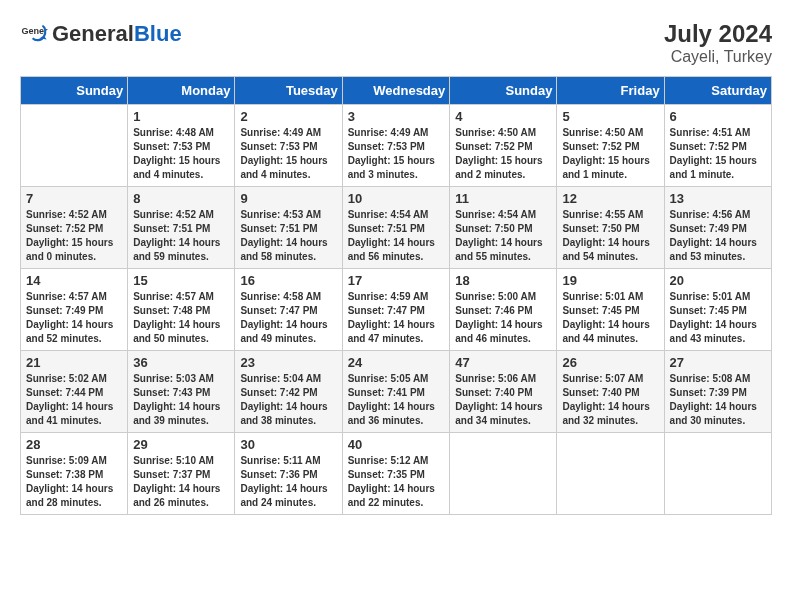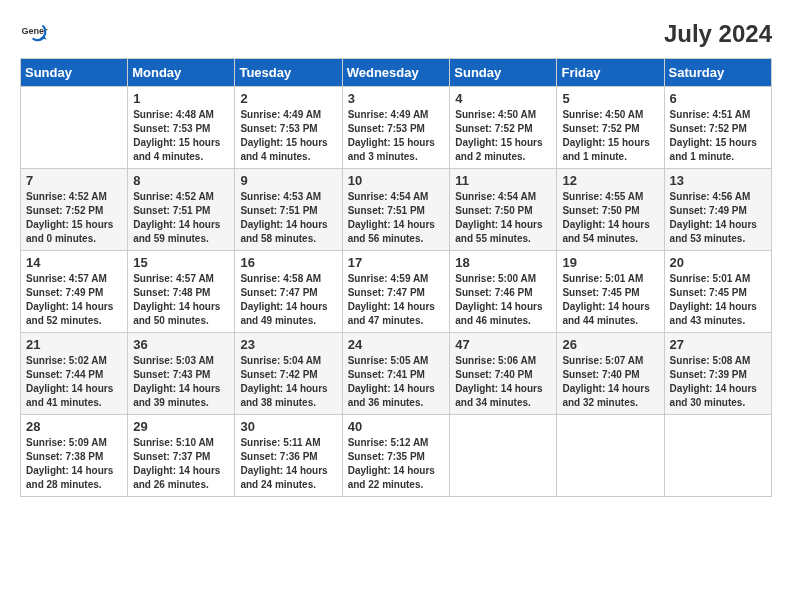--- a/index.html
+++ b/index.html
@@ -40,21 +40,21 @@
     table {
       width: 100%;
       border-collapse: collapse;
     }
     thead tr th {
       background-color: #1565c0;
       color: #fff;
       font-size: 13px;
       font-weight: bold;
       padding: 6px 4px;
-      text-align: left;
+      text-align: right;
       border: 1px solid #ccc;
     }
     tbody tr td {
       border: 1px solid #ccc;
       vertical-align: top;
       padding: 4px 5px;
       font-size: 10.5px;
       color: #333;
       width: 108px;
       min-height: 80px;
@@ -84,23 +84,27 @@
 </head>
 <body>
 
 <div class="header">
   <div class="logo">
     <svg class="logo-icon" viewBox="0 0 40 40" xmlns="http://www.w3.org/2000/svg">
       <text x="2" y="20" font-size="13" font-weight="bold" fill="#333">General</text>
       <path d="M32 8 C36 10 38 18 34 24 C30 30 22 30 18 26" stroke="#1565c0" stroke-width="3" fill="none"></path>
       <polygon points="34,22 38,28 28,26" fill="#1565c0"></polygon>
     </svg>
+    <div>
+      <span style="font-size:22px;font-weight:bold;color:#333;">General</span><span style="font-size:22px;font-weight:bold;color:#1565c0;">Blue</span>
+    </div>
   </div>
   <div class="title-block">
     <div class="month-year">July 2024</div>
+    <div class="location">Cayeli, Turkey</div>
   </div>
 </div>
 
 <table>
   <thead>
     <tr>
     <th>Sunday</th>
         <th>Monday</th>
         <th>Tuesday</th>
         <th>Wednesday</th>

